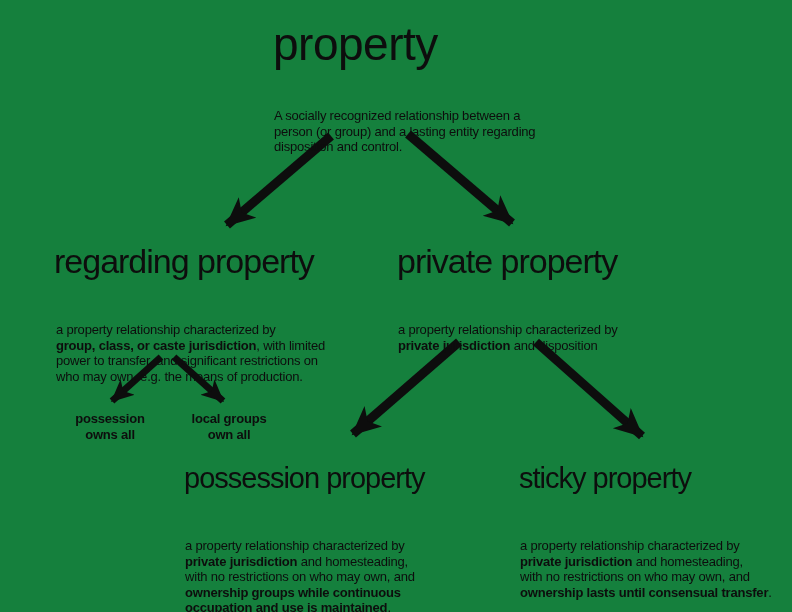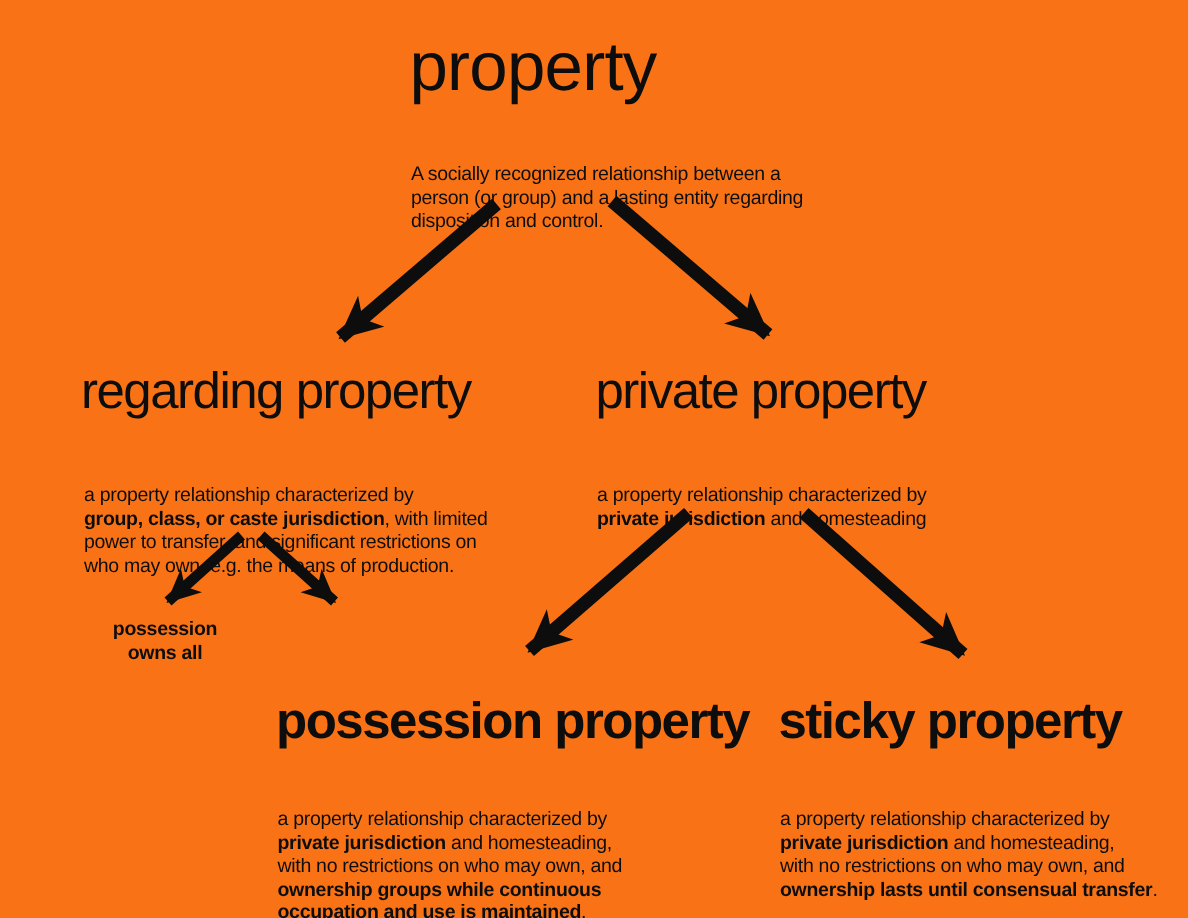--- a/index.html
+++ b/index.html
@@ -4,21 +4,21 @@
 <style>
   html, body {
     margin: 0;
     padding: 0;
     background: #ffffff;
   }
   #canvas {
     position: relative;
     width: 792px;
     height: 612px;
-    background: #f97316;
+    background: #15803d;
     overflow: hidden;
     font-family: "Liberation Sans", "DejaVu Sans", sans-serif;
     color: #0d0d0d;
   }
   #arrows {
     position: absolute;
     left: 0;
     top: 0;
     width: 792px;
     height: 612px;
@@ -33,23 +33,23 @@
     white-space: nowrap;
   }
   .title-lg {
     font-size: 34px;
     line-height: 1.2;
     font-weight: 400;
     letter-spacing: -1px;
     white-space: nowrap;
   }
   .title-md {
-    font-size: 34px;
+    font-size: 29px;
     line-height: 1.2;
-    font-weight: 700;
+    font-weight: 400;
     letter-spacing: -1px;
     white-space: nowrap;
   }
   .desc {
     font-size: 13px;
     line-height: 15.5px;
     letter-spacing: -0.2px;
     white-space: nowrap;
     margin-top: 37px;
   }
@@ -82,23 +82,24 @@
       <line x1="536" y1="342" x2="642" y2="436" stroke="#0d0d0d" stroke-width="9" marker-end="url(#arrowhead)"></line>
     </svg>
 
   <h1 class="abs title-xl" style="left:273px; top:17px;">property</h1>
   <p class="abs desc" style="left:274px; top:71px;"><span>A socially recognized relationship between a</span><br><span>person (or group) and a lasting entity regarding</span><br><span>disposition and control.</span></p>
 
   <h2 class="abs title-lg" style="left:54px; top:241px;">regarding property</h2>
   <p class="abs desc" style="left:56px; top:285px;"><span>a property relationship characterized by</span><br><b>group, class, or caste jurisdiction</b><span>, with limited</span><br><span>power to transfer, and significant restrictions on</span><br><span>who may own, e.g. the means of production.</span></p>
 
   <h2 class="abs title-lg" style="left:397px; top:241px;">private property</h2>
-  <p class="abs desc" style="left:398px; top:285px;"><span>a property relationship characterized by</span><br><b>private jurisdiction</b><span> and homesteading</span></p>
+  <p class="abs desc" style="left:398px; top:285px;"><span>a property relationship characterized by</span><br><b>private jurisdiction</b><span> and disposition</span></p>
 
   <p class="abs leaf" style="left:55px; top:411px; width:110px;"><b>possession</b><br><b>owns all</b></p>
+  <p class="abs leaf" style="left:174px; top:411px; width:110px;"><b>local groups</b><br><b>own all</b></p>
 
   <h3 class="abs title-md" style="left:184px; top:461px;">possession property</h3>
   <p class="abs desc" style="left:185px; top:501px;"><span>a property relationship characterized by</span><br><b>private jurisdiction</b><span> and homesteading,</span><br><span>with no restrictions on who may own, and</span><br><b>ownership groups while continuous</b><br><b>occupation and use is maintained</b><span>.</span></p>
 
   <h3 class="abs title-md" style="left:519px; top:461px;">sticky property</h3>
   <p class="abs desc" style="left:520px; top:501px;"><span>a property relationship characterized by</span><br><b>private jurisdiction</b><span> and homesteading,</span><br><span>with no restrictions on who may own, and</span><br><b>ownership lasts until consensual transfer</b><span>.</span></p>
 
 </div>
 
 </body></html>

